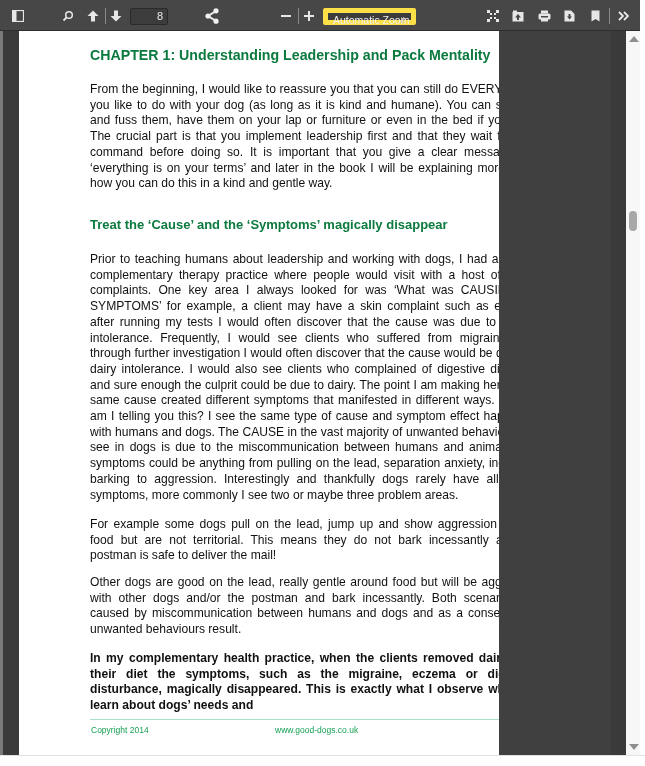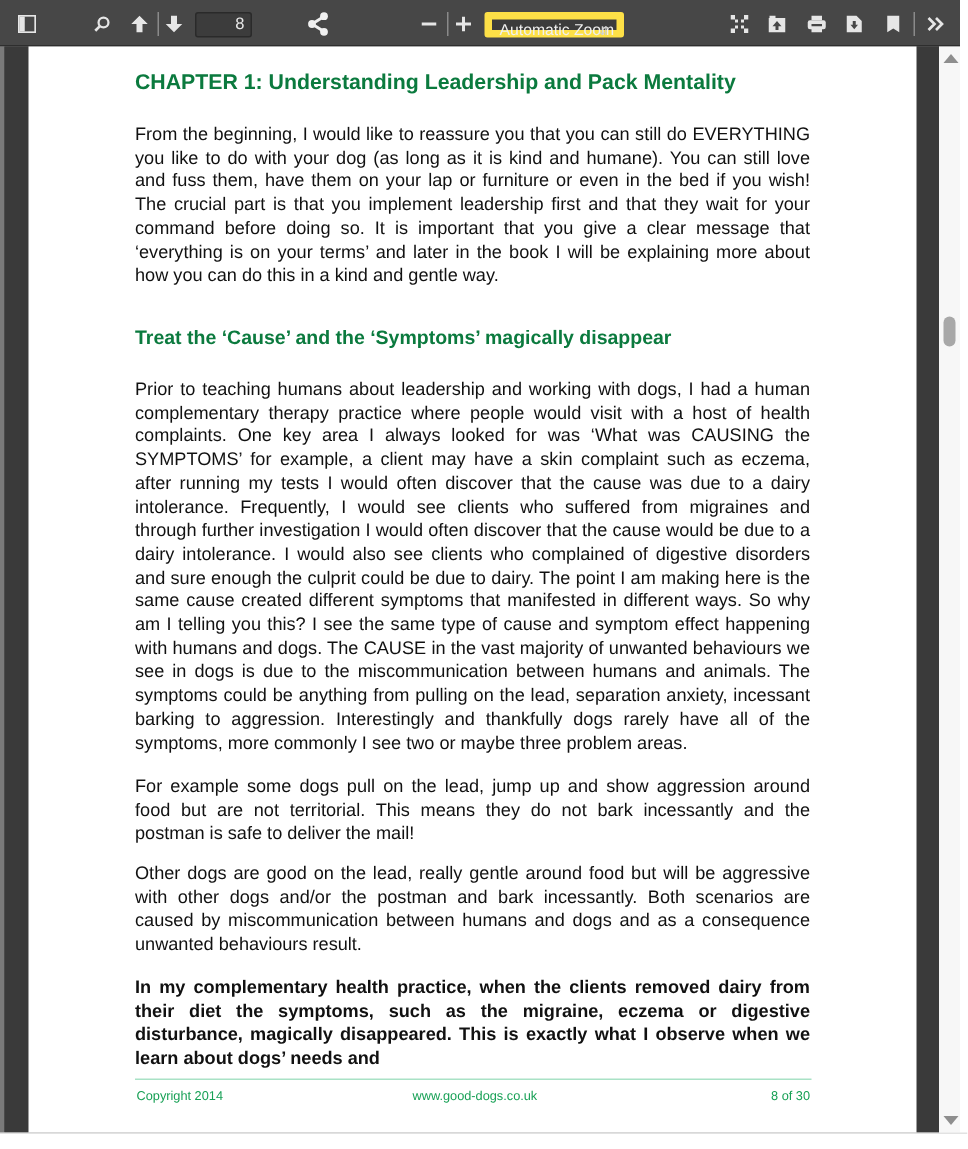--- a/index.html
+++ b/index.html
@@ -67,21 +67,21 @@
       border-top: 6px solid #8e8e8e;
     }
     .scroll-thumb {
       position: absolute; left: 3px; top: 180px; width: 8px; height: 20px;
       background: #a8a8a8; border-radius: 4px;
     }
     .bottom-line { position: absolute; left: 0; top: 755px; width: 645px; height: 1px; background: #e2e2e2; }
     .right-strip { position: absolute; left: 640px; top: 0; width: 5px; height: 766px; background: #ffffff; }
 
     .page {
-      position: absolute; left: 19px; top: 31px; width: 592px; height: 724px;
+      position: absolute; left: 19px; top: 31px; width: 480px; height: 724px;
       background: #ffffff; overflow: hidden;
     }
     .content { position: absolute; left: 71px; top: 0; width: 450px; }
     .h1 {
       position: absolute; left: 0; top: 16px; width: 460px;
       color: #0b7a3e; font-weight: bold; font-size: 14.2px; white-space: nowrap;
     }
     .h2 {
       position: absolute; left: 0; top: 186px; width: 460px;
       color: #0b7a3e; font-weight: bold; font-size: 13px; white-space: nowrap;

